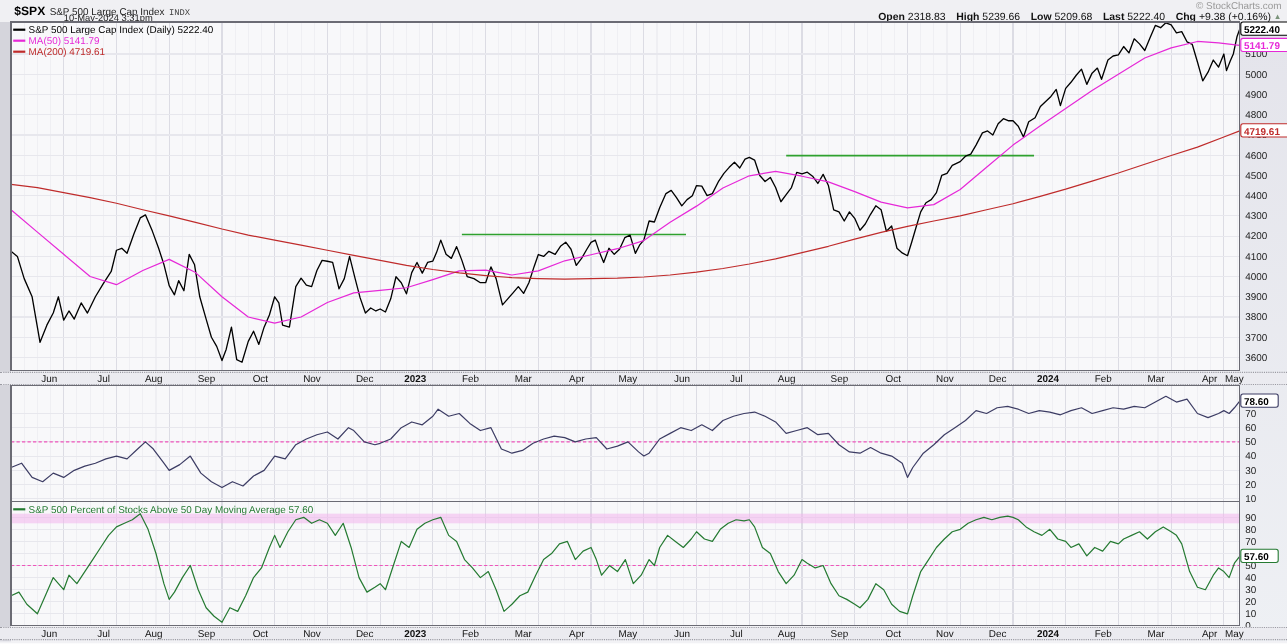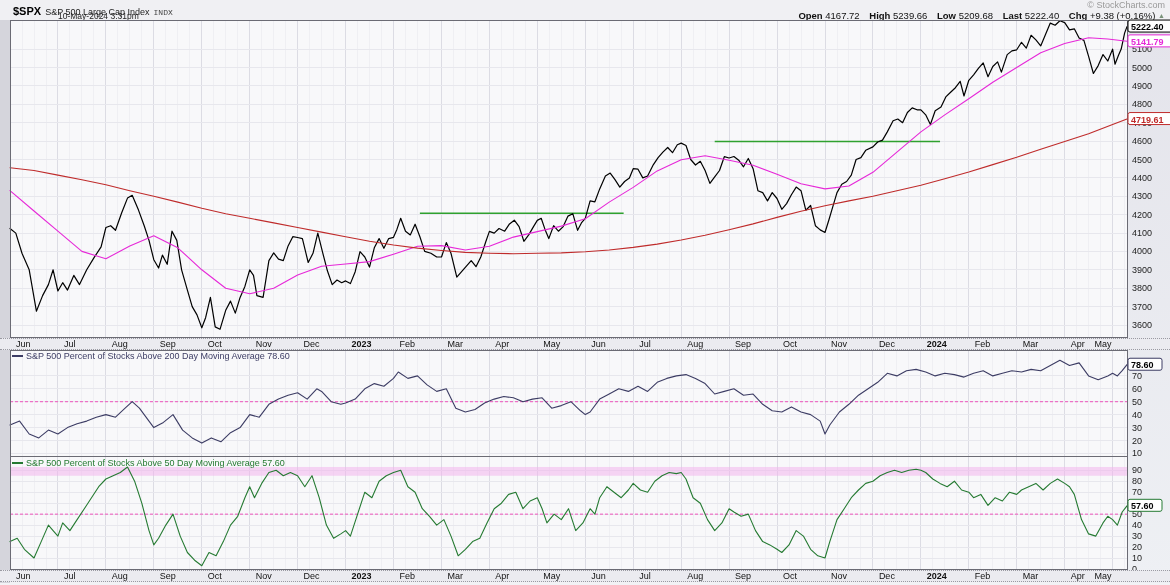--- a/index.html
+++ b/index.html
@@ -18,21 +18,21 @@
   .quote{position:absolute;right:5px;top:10px;font-size:9.5px;color:#111;white-space:nowrap;}
   .ql{font-weight:bold;}
   .qv{margin-right:7px;}
   .arrow{font-size:7px;color:#7a937a;vertical-align:1px;}
   svg#chart{position:absolute;left:0;top:0;}
   .legend{position:absolute;font-size:9px;line-height:10px;white-space:nowrap;}
   .lrow{height:10px;}
   .dash{display:inline-block;width:11px;height:2px;vertical-align:2px;margin-right:3px;}
   .strip{position:absolute;left:0;width:1170px;height:12px;background:#ebebf0;
          border-top:1px dotted #9a9aa2;border-bottom:1px dotted #9a9aa2;box-sizing:border-box;}
-  .strip span{position:absolute;top:0px;width:36px;margin-left:-18px;text-align:left;
+  .strip span{position:absolute;top:0px;width:36px;margin-left:-18px;text-align:right;
               font-size:9px;line-height:11px;color:#111;}
   .strip .yr{font-weight:bold;}
   #strip-a{top:338px;}
   #strip-b{top:570px;}
   #legend-main{left:12px;top:22px;}
   #legend-p2{left:12px;top:351px;}
   #legend-p3{left:12px;top:458px;}
 </style>
 </head>
 <body>
@@ -43,21 +43,21 @@
   <div class="leftgutter"></div>
 
   <header>
     <div class="hleft">
       <span class="sym">$SPX</span><span class="name">S&amp;P 500 Large Cap Index</span><span class="exch">INDX</span>
     </div>
     <div class="hdate">10-May-2024 3:31pm</div>
     <div class="copy">© StockCharts.com</div>
     <div class="quote">
       <span class="ql">Open</span>
-      <span class="qv">4167.72</span>
+      <span class="qv">2318.83</span>
       <span class="ql">High</span>
       <span class="qv">5239.66</span>
       <span class="ql">Low</span>
       <span class="qv">5209.68</span>
       <span class="ql">Last</span>
       <span class="qv">5222.40</span>
       <span class="ql">Chg</span>
       <span>+9.38 (+0.16%)</span>
       <span class="arrow">▲</span>
     </div>
@@ -486,26 +486,32 @@
       <span style="left: 801.009px;">Oct</span>
       <span style="left: 848.948px;">Nov</span>
       <span style="left: 896.888px;">Dec</span>
       <span class="yr" style="left: 944.828px;">2024</span>
       <span style="left: 992.768px;">Feb</span>
       <span style="left: 1040.71px;">Mar</span>
       <span style="left: 1088.65px;">Apr</span>
       <span style="left: 1112.62px;">May</span>
     </div>
 
-
-  <div class="legend" id="legend-p2">
+  <div class="legend" id="legend-main">
     <div class="lrow">
-      <span class="dash" style="background: rgb(60, 60, 100);"></span><span style="color: rgb(60, 60, 100);">S&amp;P 500 Percent of Stocks Above 200 Day Moving Average 78.60</span>
+      <span class="dash" style="background: rgb(0, 0, 0);"></span><span style="color: rgb(0, 0, 0);">S&amp;P 500 Large Cap Index (Daily) 5222.40</span>
+    </div>
+    <div class="lrow">
+      <span class="dash" style="background: rgb(230, 40, 216);"></span><span style="color: rgb(230, 40, 216);">MA(50) 5141.79</span>
+    </div>
+    <div class="lrow">
+      <span class="dash" style="background: rgb(191, 43, 43);"></span><span style="color: rgb(191, 43, 43);">MA(200) 4719.61</span>
     </div>
   </div>
+
 
   <div class="legend" id="legend-p3">
     <div class="lrow">
       <span class="dash" style="background: rgb(37, 122, 50);"></span><span style="color: rgb(37, 122, 50);">S&amp;P 500 Percent of Stocks Above 50 Day Moving Average 57.60</span>
     </div>
   </div>
 
 </div>
 
 </body></html>

